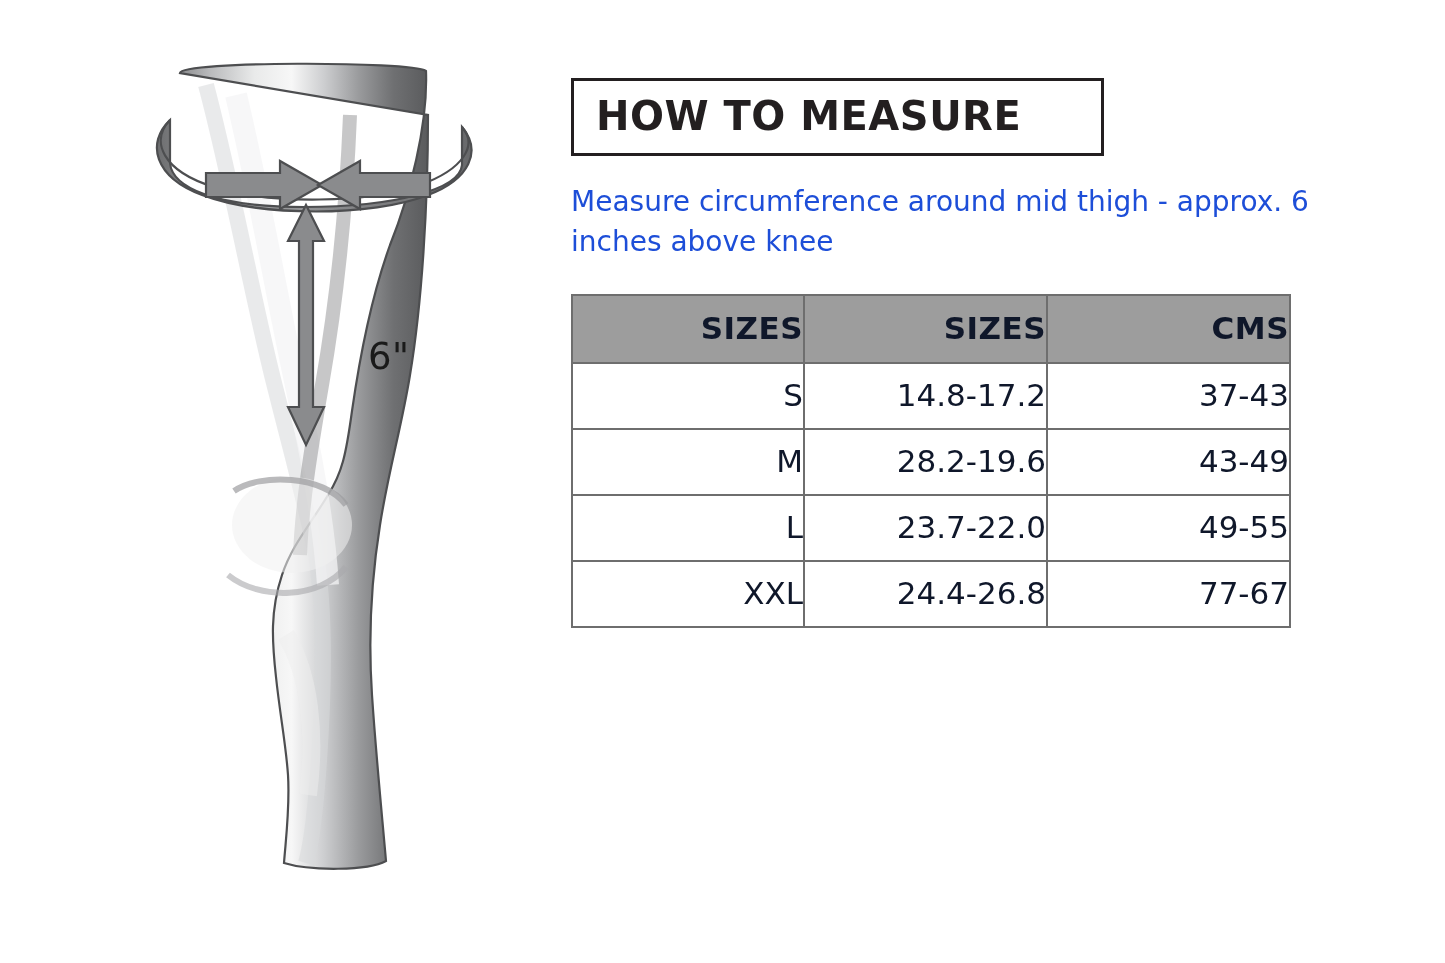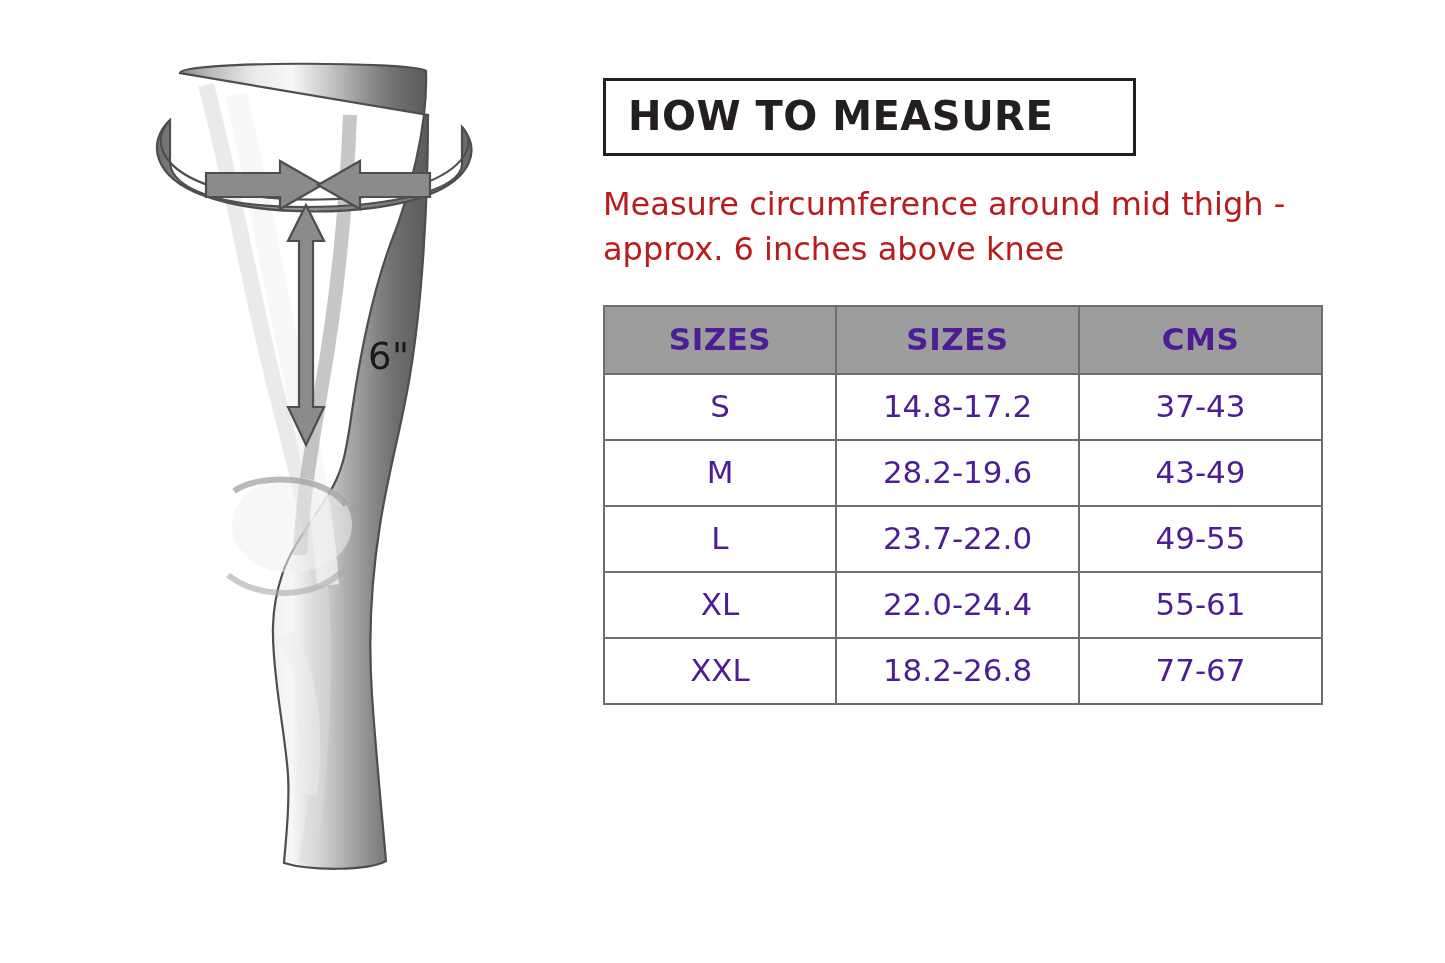--- a/index.html
+++ b/index.html
@@ -38,21 +38,21 @@
     top: 280px;
     font-size: 37px;
     font-family: "DejaVu Sans", sans-serif;
     color: #1a1a1a;
     letter-spacing: 0.5px;
   }
 
   
   .right {
     position: absolute;
-    left: 603px;
+    left: 571px;
     top: 78px;
     width: 740px;
   }
 
   .title-box {
     border: 3px solid #231f20;
     padding: 14px 20px 16px 22px;
     display: inline-block;
     box-sizing: border-box;
     width: 533px;
@@ -62,40 +62,40 @@
     font-size: 40px;
     line-height: 1.05;
     font-weight: bold;
     letter-spacing: 0.5px;
     font-family: "DejaVu Sans", sans-serif;
     color: #231f20;
   }
 
   .subtitle {
     margin-top: 26px;
-    font-size: 32px;
+    font-size: 28px;
     line-height: 1.42;
-    color: #b91c1c;
+    color: #1d4ed8;
     font-family: "DejaVu Sans", sans-serif;
     max-width: 740px;
   }
 
   
   table.size-table {
     margin-top: 32px;
     border-collapse: collapse;
     width: 718px;
     table-layout: fixed;
   }
   table.size-table th,
   table.size-table td {
     border: 2px solid #6e6e6e;
-    text-align: center;
+    text-align: right;
     font-weight: normal;
-    color: #4c1d95;
+    color: #0f172a;
     font-family: "DejaVu Sans", sans-serif;
   }
   table.size-table thead th {
     background: #9d9d9d;
     font-size: 31px;
     font-weight: bold;
     padding: 14px 0 16px 0;
     letter-spacing: 0.5px;
   }
   table.size-table tbody td {
@@ -224,26 +224,21 @@
           <td>M</td>
           <td>28.2-19.6</td>
           <td>43-49</td>
         </tr>
         <tr>
           <td>L</td>
           <td>23.7-22.0</td>
           <td>49-55</td>
         </tr>
         <tr>
-          <td>XL</td>
-          <td>22.0-24.4</td>
-          <td>55-61</td>
-        </tr>
-        <tr>
           <td>XXL</td>
-          <td>18.2-26.8</td>
+          <td>24.4-26.8</td>
           <td>77-67</td>
         </tr>
       </tbody>
     </table>
 
   </div>
 </div>
 
 </body></html>

